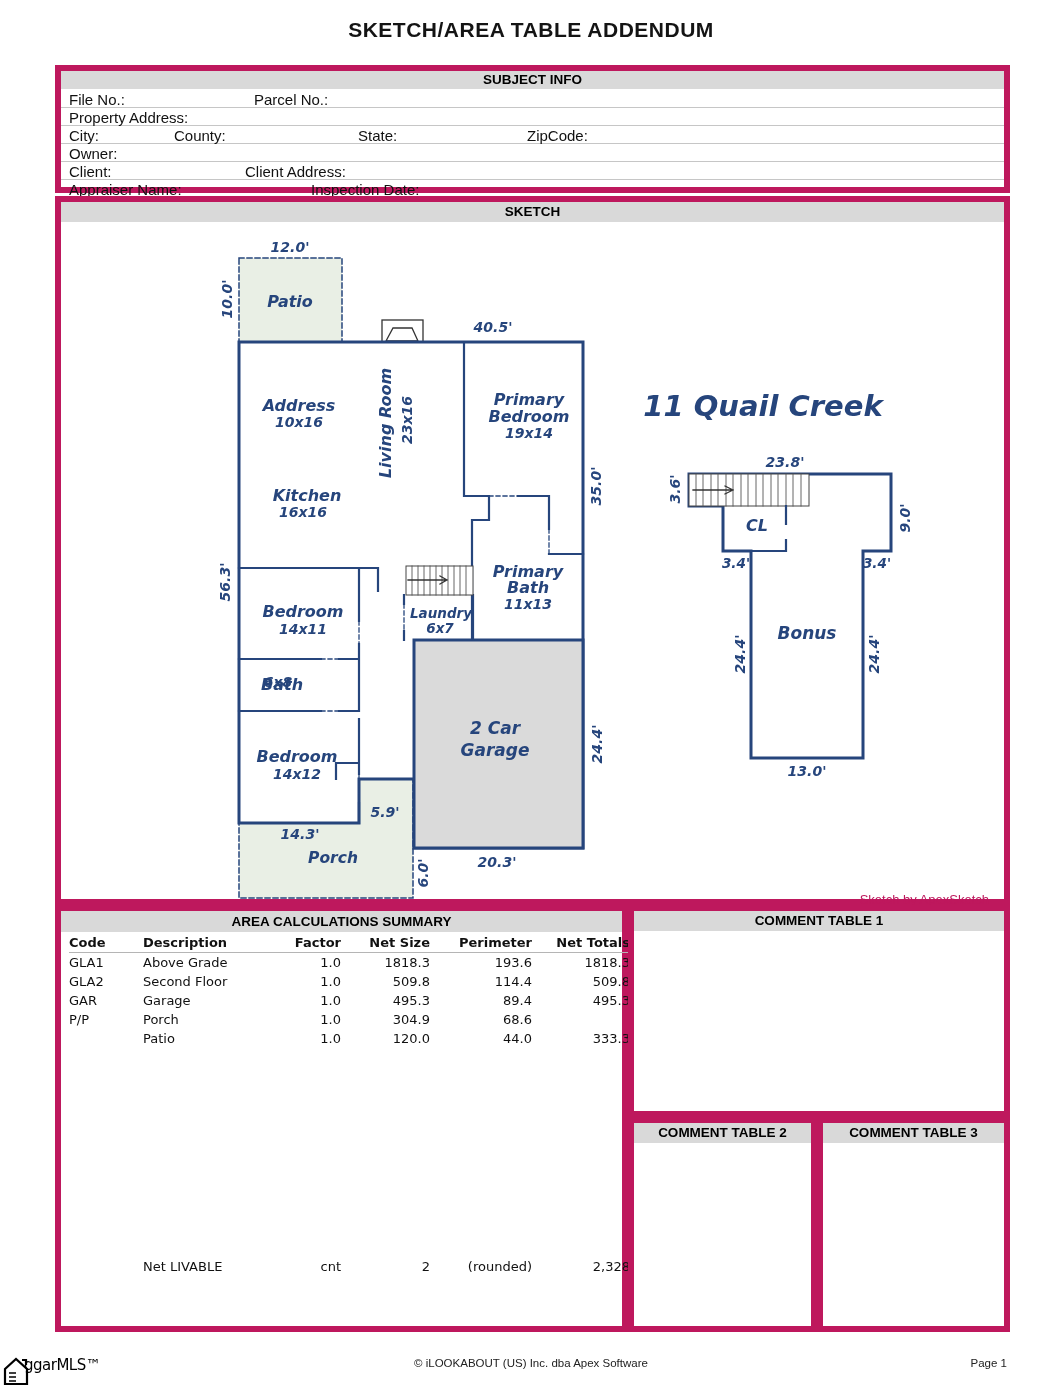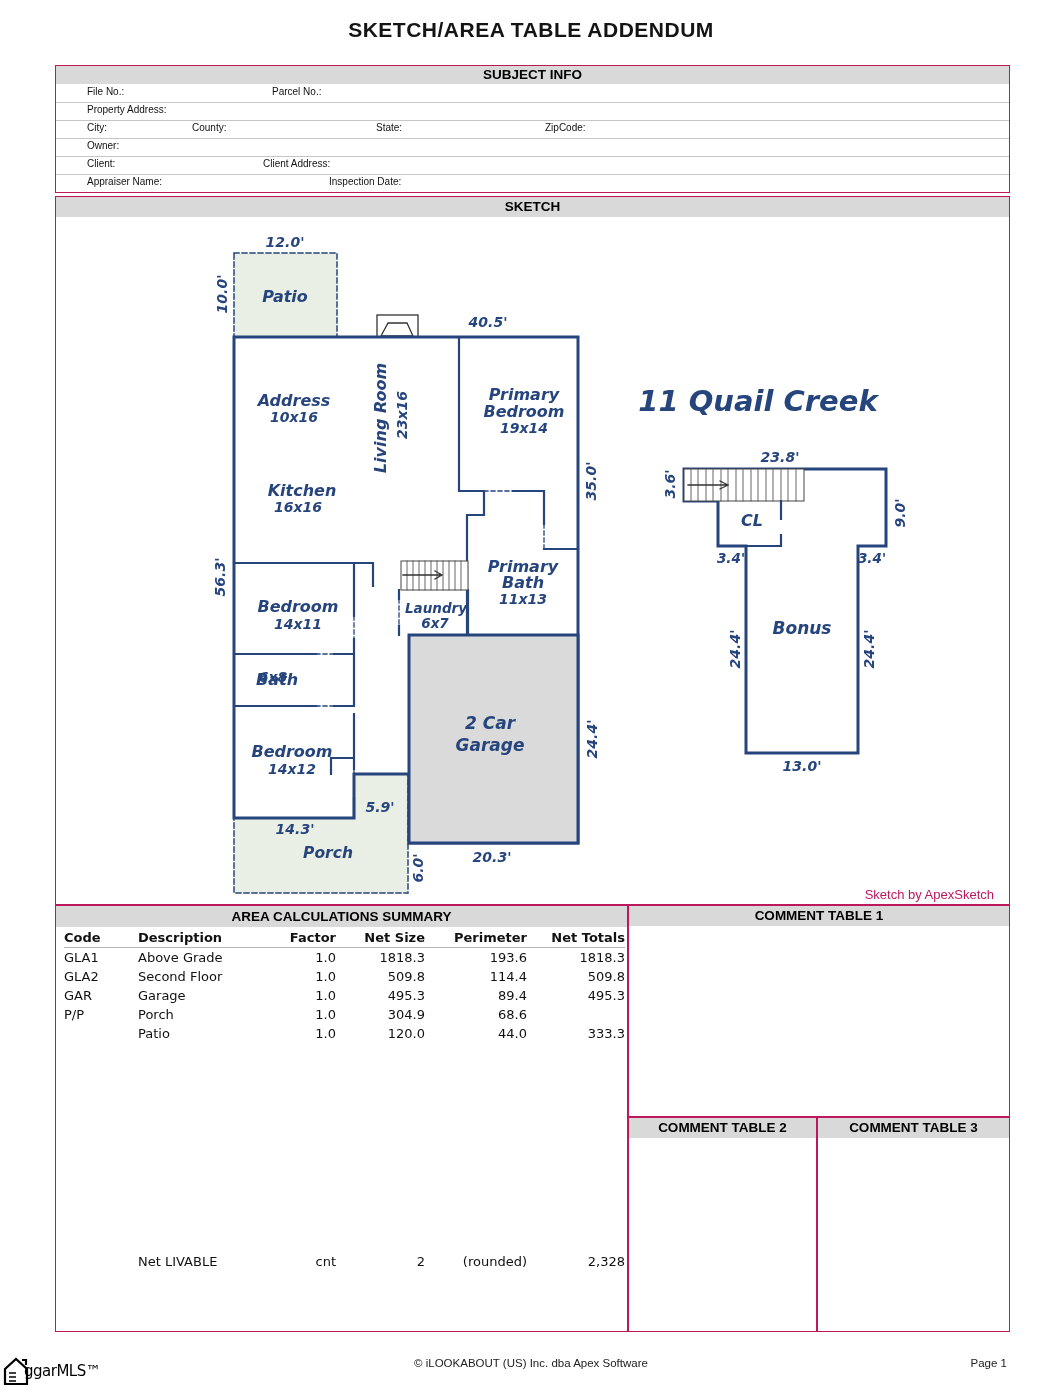--- a/index.html
+++ b/index.html
@@ -7,26 +7,26 @@
     --green:#e9efe5;
     --grayfill:#dadada;
     --bar:#d9d9d9;
   }
   html,body{margin:0;padding:0;background:#fff;}
   .page{position:relative;width:1062px;height:1392px;background:#fff;overflow:hidden;
         font-family:"Liberation Sans",sans-serif;color:#111;}
   .doc-title{position:absolute;left:0;top:18px;width:100%;text-align:center;
              font-size:21px;font-weight:bold;letter-spacing:.5px;color:#141414;
              font-family:"Liberation Sans",sans-serif;}
-  .box{position:absolute;border:1px solid #be185d;box-sizing:border-box;background:#fff;}
+  .box{position:absolute;border:6px solid #be185d;box-sizing:border-box;background:#fff;}
   .bar{height:20px;line-height:20px;background:var(--bar);text-align:center;
        font-weight:bold;font-size:13.5px;color:#000;}
   
   .si-row{position:absolute;left:0;width:100%;height:18px;border-bottom:1px solid #c6c6c6;}
-  .si-row span{position:absolute;top:2px;font-size:10px;white-space:nowrap;margin-left:23px;}
+  .si-row span{position:absolute;top:2px;font-size:15px;white-space:nowrap;}
   
   .lbl{position:absolute;transform:translate(-50%,-50%);white-space:nowrap;
        color:var(--navy);font-weight:bold;font-style:italic;
        font-family:"DejaVu Sans",sans-serif;}
   .rot{transform:translate(-50%,-50%) rotate(-90deg);}
   .f13{font-size:13.5px;} .f14{font-size:14px;} .f15{font-size:15.5px;}
   .f16{font-size:16px;} .f17{font-size:17px;} .f29{font-size:29px;margin-top:36px;}
   .credit{position:absolute;right:15px;top:690px;font-size:13px;color:#be185d;
           font-weight:normal;font-style:normal;font-family:"Liberation Sans",sans-serif;}
   
@@ -35,21 +35,21 @@
             font-family:"DejaVu Sans",sans-serif;}
   .grid-row .r{text-align:right;}
   .at-head{position:absolute;left:0;top:22px;width:100%;font-weight:bold;}
   .at-head .u{border-bottom:1px solid #b5b5b5;}
   .at-body{position:absolute;left:0;top:42px;width:100%;}
   .at-net{position:absolute;left:0;top:346px;width:100%;}
   
   .footer-c{position:absolute;left:0;top:1357px;width:100%;text-align:center;
             font-size:11.5px;color:#222;}
   .footer-p{position:absolute;right:55px;top:1357px;font-size:11.5px;color:#222;}
-  .logo{position:absolute;left:2px;top:1356px;display:flex;align-items:center;}
+  .logo{position:absolute;left:2px;top:1356px;display:flex;align-items:flex-start;}
   .logo-text{font-size:15px;color:#000;letter-spacing:-0.5px;margin-left:-6px;
              font-family:"DejaVu Sans",sans-serif;}
   svg.plan{position:absolute;left:0;top:0;}
 </style>
 </head>
 <body>
 
 <div class="page">
 
   <div class="doc-title">SKETCH/AREA TABLE ADDENDUM</div>

